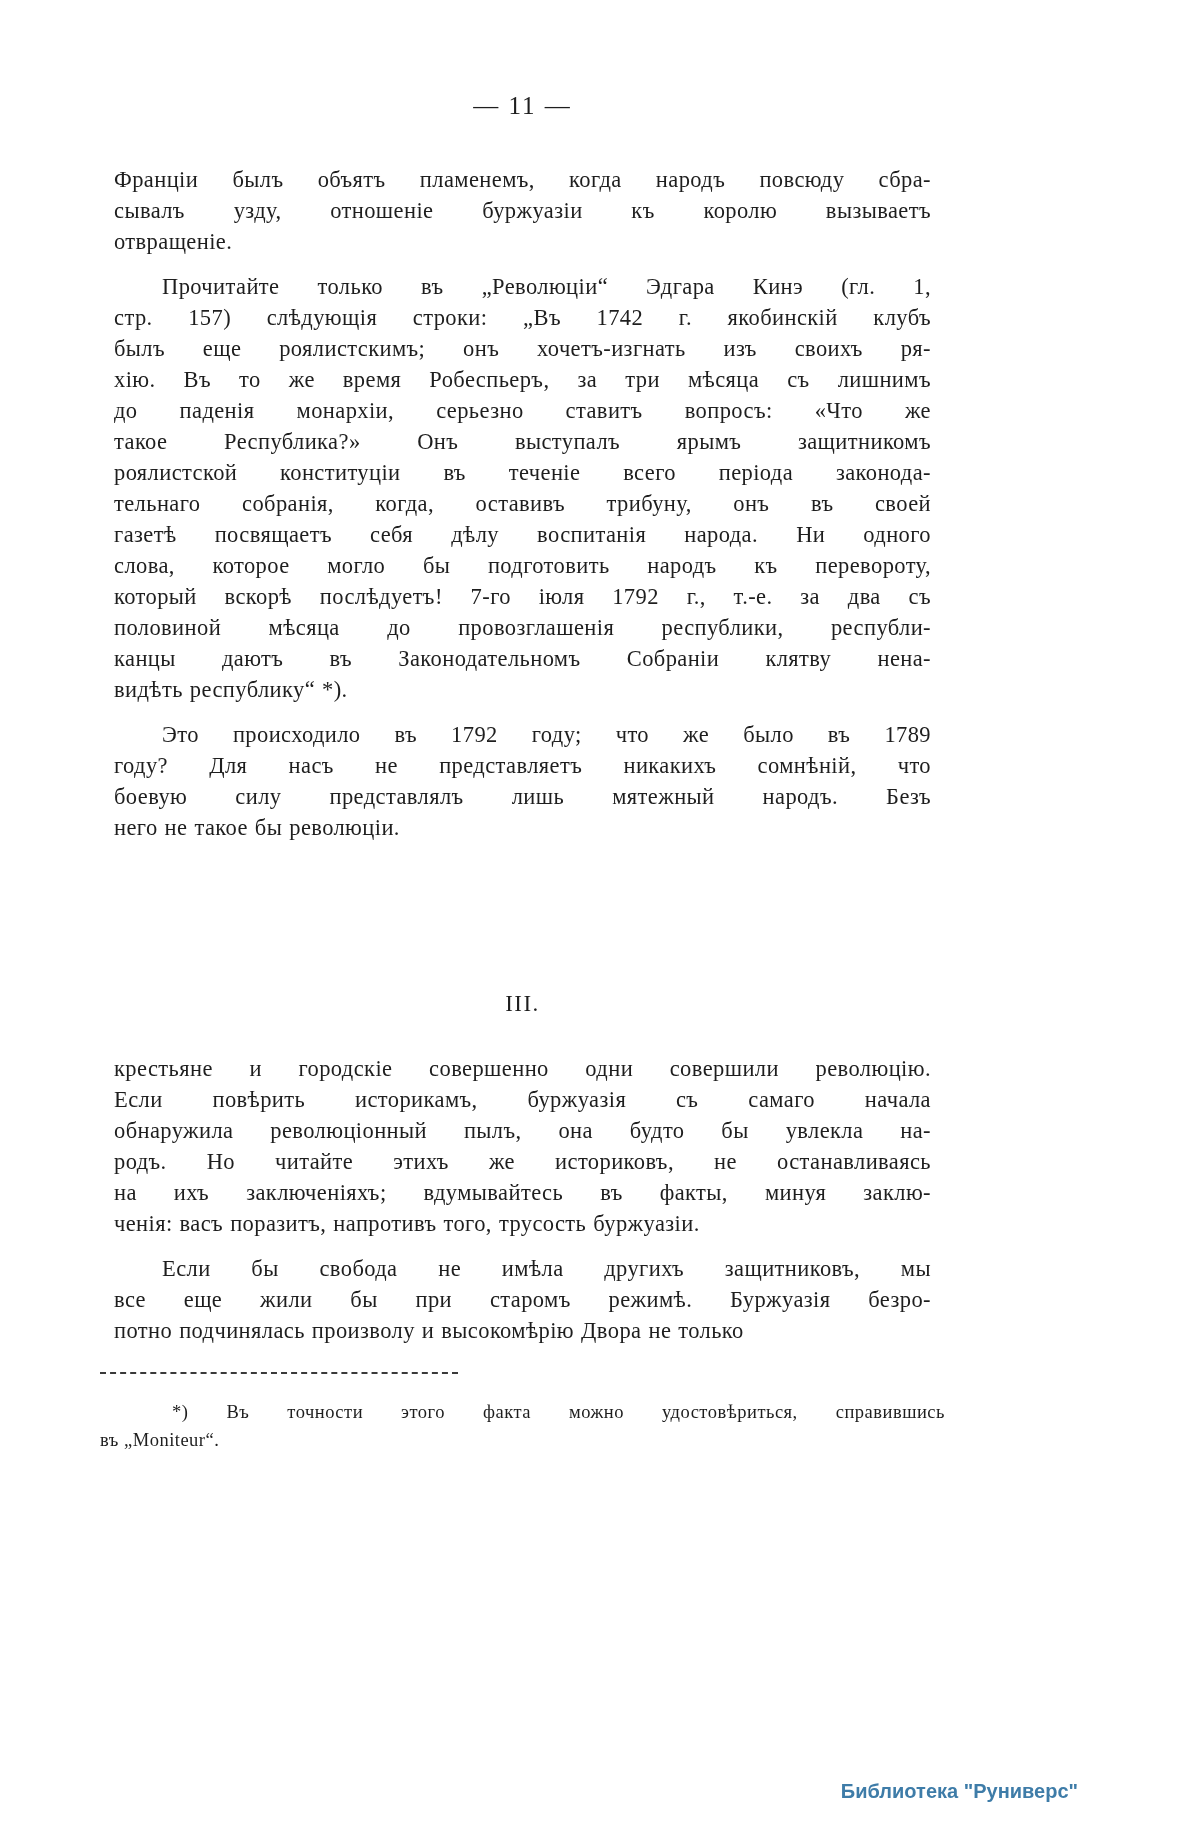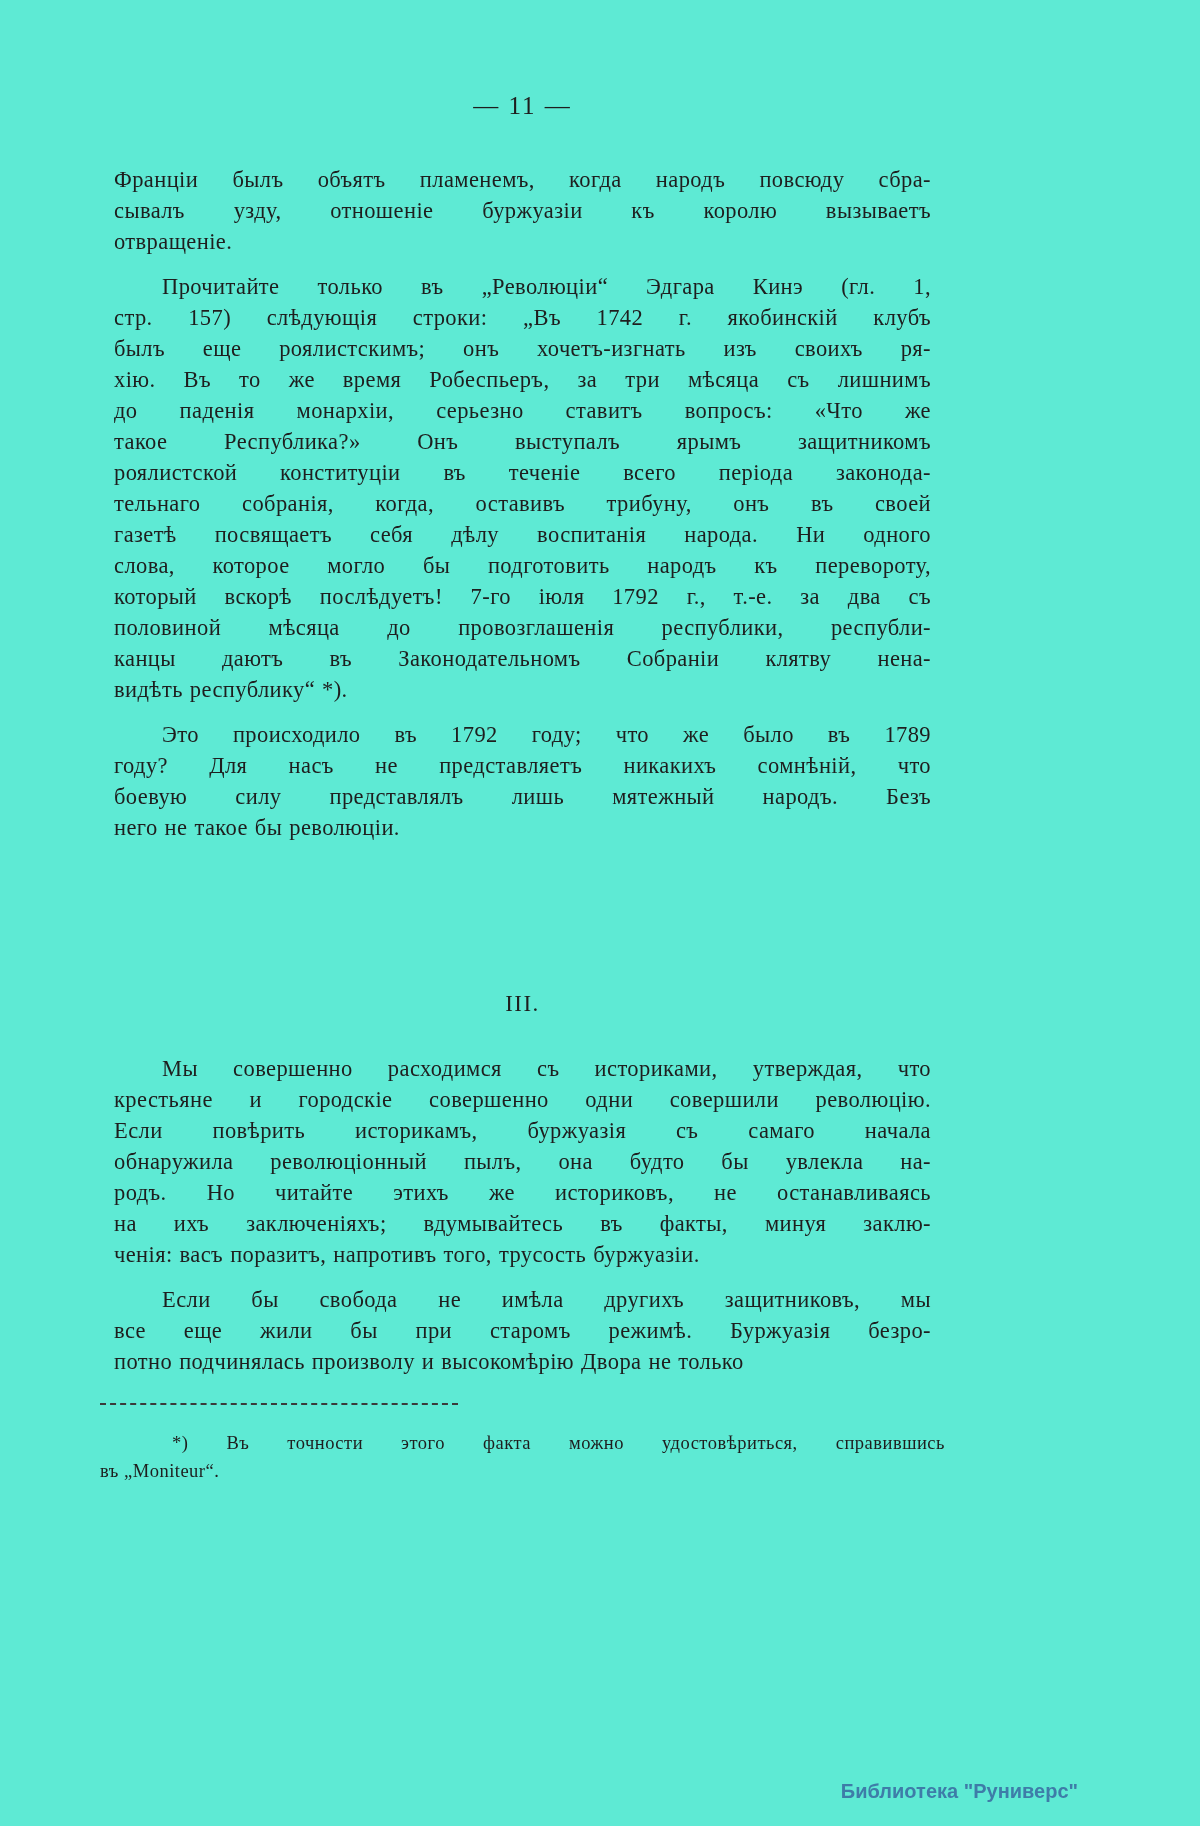--- a/index.html
+++ b/index.html
@@ -5,21 +5,21 @@
   html, body {
     margin: 0;
     padding: 0;
     background: #e8e8e6;
   }
   .page {
     position: relative;
     width: 1200px;
     height: 1826px;
     margin: 0 auto;
-    background: #5eead4;
+    background: #ffffff;
     color: #1e1e1e;
     font-family: "Liberation Serif", "DejaVu Serif", serif;
     overflow: hidden;
     box-sizing: border-box;
     padding-top: 92px;
   }
   .page-number {
     width: 845px;
     margin-left: 100px;
     text-align: center;
@@ -114,21 +114,20 @@
         <div class="line last">видѣть республику“ *).</div>
       </div>
       <div class="para">
         <div class="line indent">Это происходило въ 1792 году; что же было въ 1789</div>
         <div class="line">году? Для насъ не представляетъ никакихъ сомнѣній, что</div>
         <div class="line">боевую силу представлялъ лишь мятежный народъ. Безъ</div>
         <div class="line last">него не такое бы революціи.</div>
       </div>
       <div class="section-heading">III.</div>
       <div class="para">
-        <div class="line indent">Мы совершенно расходимся съ историками, утверждая, что</div>
         <div class="line">крестьяне и городскіе совершенно одни совершили революцію.</div>
         <div class="line">Если повѣрить историкамъ, буржуазія съ самаго начала</div>
         <div class="line">обнаружила революціонный пылъ, она будто бы увлекла на-</div>
         <div class="line">родъ. Но читайте этихъ же историковъ, не останавливаясь</div>
         <div class="line">на ихъ заключеніяхъ; вдумывайтесь въ факты, минуя заклю-</div>
         <div class="line last">ченія: васъ поразитъ, напротивъ того, трусость буржуазіи.</div>
       </div>
       <div class="para">
         <div class="line indent">Если бы свобода не имѣла другихъ защитниковъ, мы</div>
         <div class="line">все еще жили бы при старомъ режимѣ. Буржуазія безро-</div>

